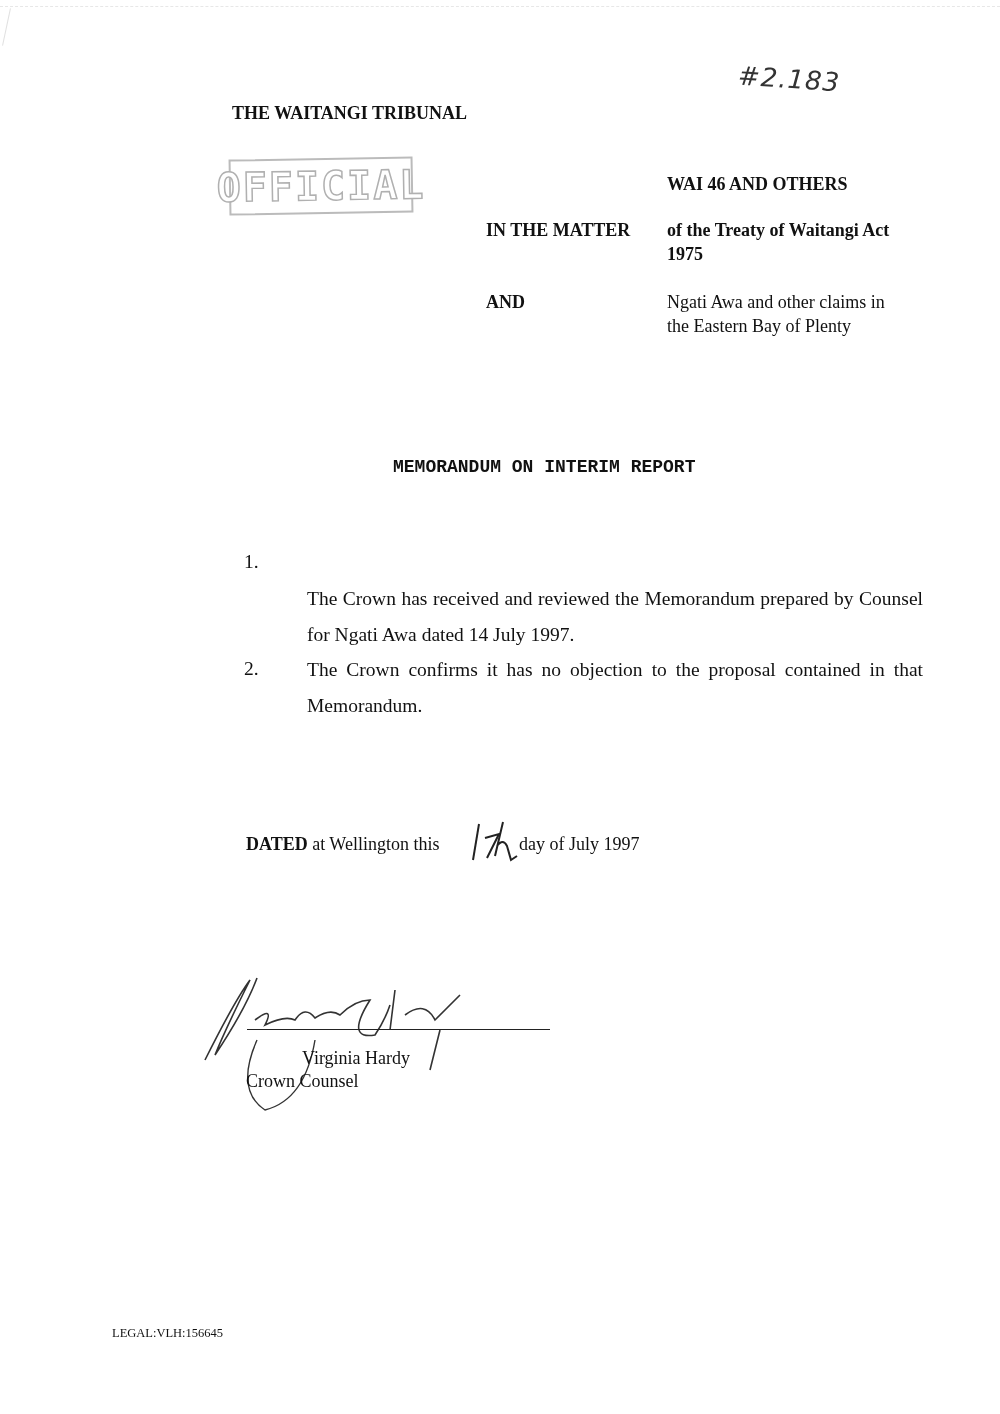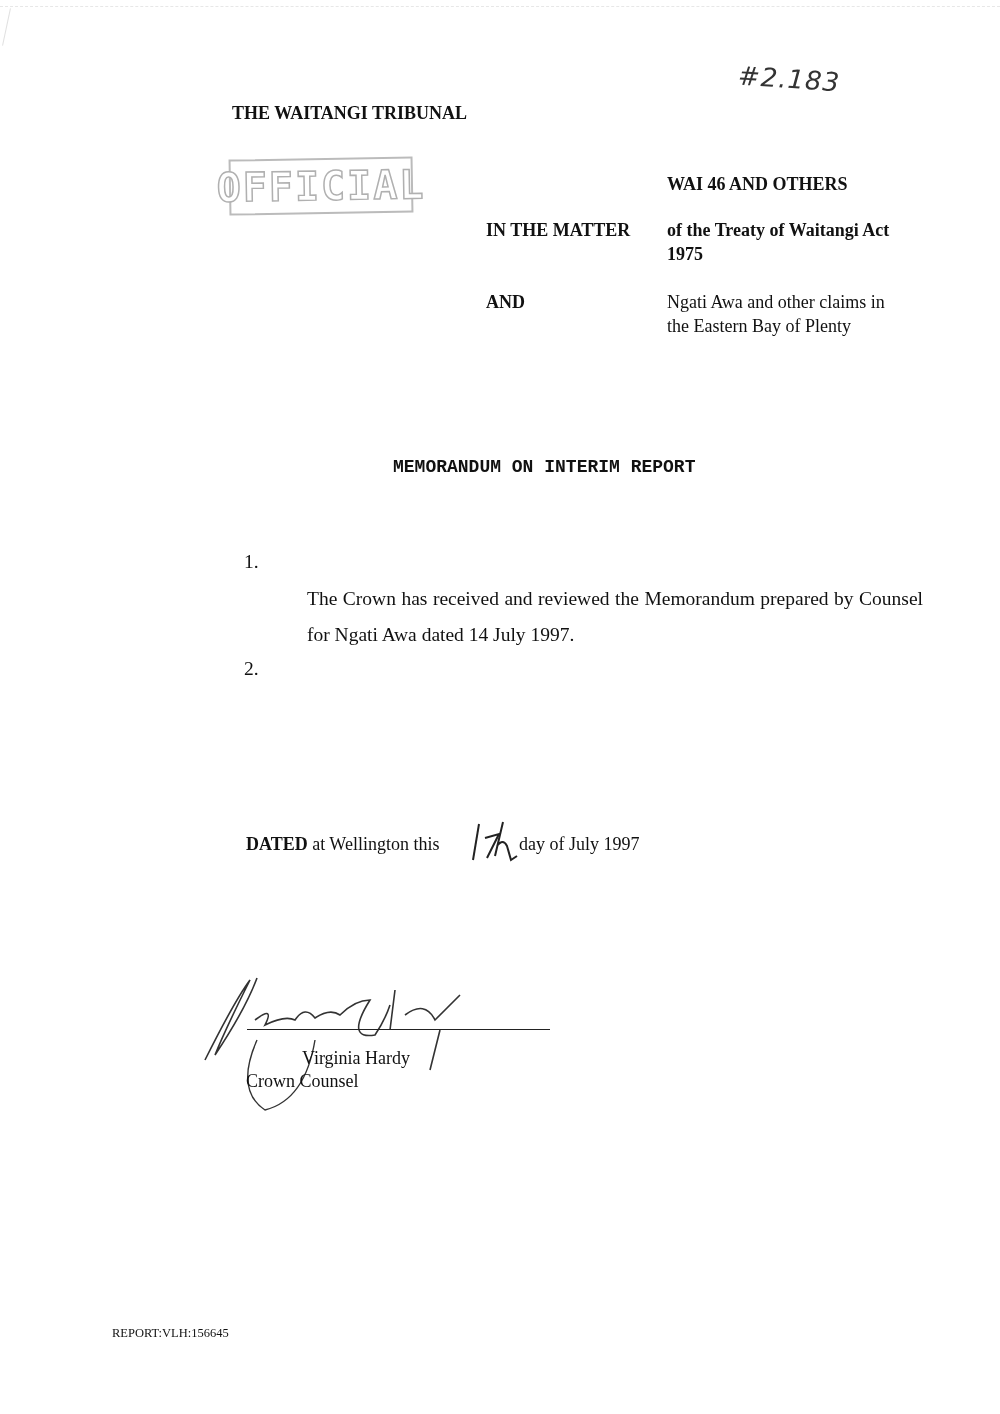--- a/index.html
+++ b/index.html
@@ -68,20 +68,21 @@
   <div class="abs bold t16" style="left:486px; top:292px;">AND</div>
   <div class="abs t16" style="left:667px; top:292px;">Ngati Awa and other claims in</div>
   <div class="abs t16" style="left:667px; top:316px;">the Eastern Bay of Plenty</div>
 
   <div class="abs bold t16" style="left:393px; top:457px;font-family:Liberation Mono, monospace;">MEMORANDUM ON INTERIM REPORT</div>
 
   <div class="num" style="top:551px;">1.</div>
   <div class="para" style="top:545px;margin-top:36px;">The Crown has received and reviewed the Memorandum prepared by Counsel for Ngati Awa dated 14 July 1997.</div>
 
   <div class="num" style="top:658px;">2.</div>
+  <div class="para" style="top:652px;">The Crown confirms it has no objection to the proposal contained in that Memorandum.</div>
 
   <div class="abs t16" style="left:246px; top:834px;text-align:center;">
     <span class="bold">DATED</span>
     <span>at Wellington this</span>
   </div>
   <svg class="day" width="60" height="50">
     <path d="M14 6 L8 42" stroke="#222" stroke-width="2" fill="none"></path>
     <path d="M20 20 L34 16 L22 40" stroke="#222" stroke-width="2" fill="none"></path>
     <path d="M38 4 L30 38 M32 28 Q38 20 42 28 L46 42 L52 38" stroke="#222" stroke-width="2" fill="none"></path>
   </svg>
@@ -91,14 +92,14 @@
     <path d="M10 100 Q40 40 55 20 Q30 70 20 95 Q50 50 62 18" stroke="#333" stroke-width="1.6" fill="none"></path>
     <path d="M60 60 Q80 45 70 65 Q90 55 100 60 Q110 45 120 58 Q135 48 145 55 Q160 40 175 40 Q150 80 180 75 Q190 60 195 45" stroke="#333" stroke-width="1.6" fill="none"></path>
     <path d="M200 30 L195 70 M210 55 Q230 40 240 60 L265 35 M245 70 L235 110" stroke="#333" stroke-width="1.6" fill="none"></path>
     <path d="M62 80 Q40 130 70 150 Q110 140 120 80" stroke="#333" stroke-width="1.4" fill="none"></path>
   </svg>
   <div class="sig-line"></div>
 
   <div class="abs t16" style="left:258px; top:1048px;margin-left:44px;">Virginia Hardy</div>
   <div class="abs t16" style="left:246px; top:1071px;">Crown Counsel</div>
 
-  <div class="abs" style="left:112px; top:1326px; font-size:12.5px;">REPORT:VLH:156645</div>
+  <div class="abs" style="left:112px; top:1326px; font-size:12.5px;">LEGAL:VLH:156645</div>
 </div>
 
 </body></html>

